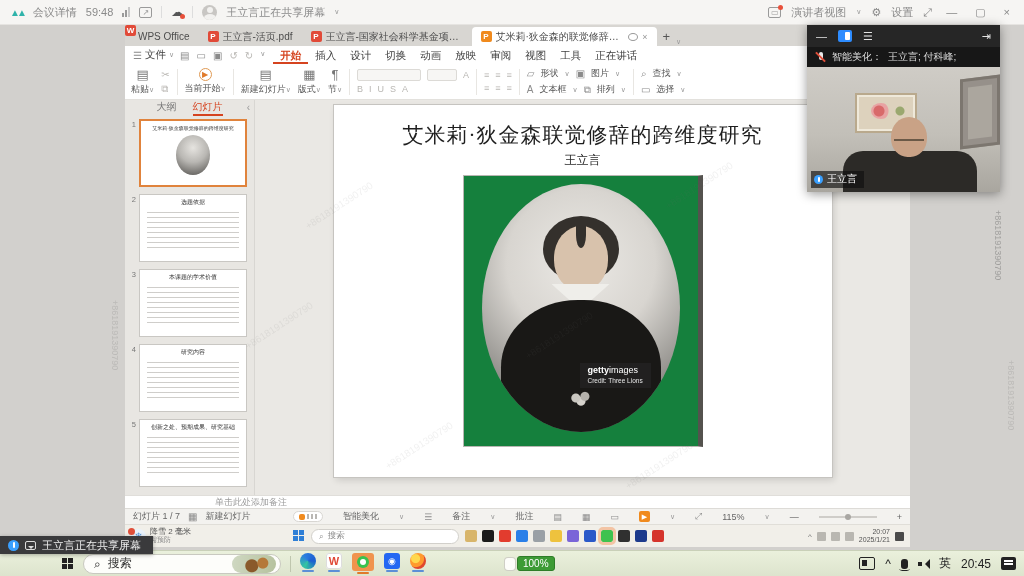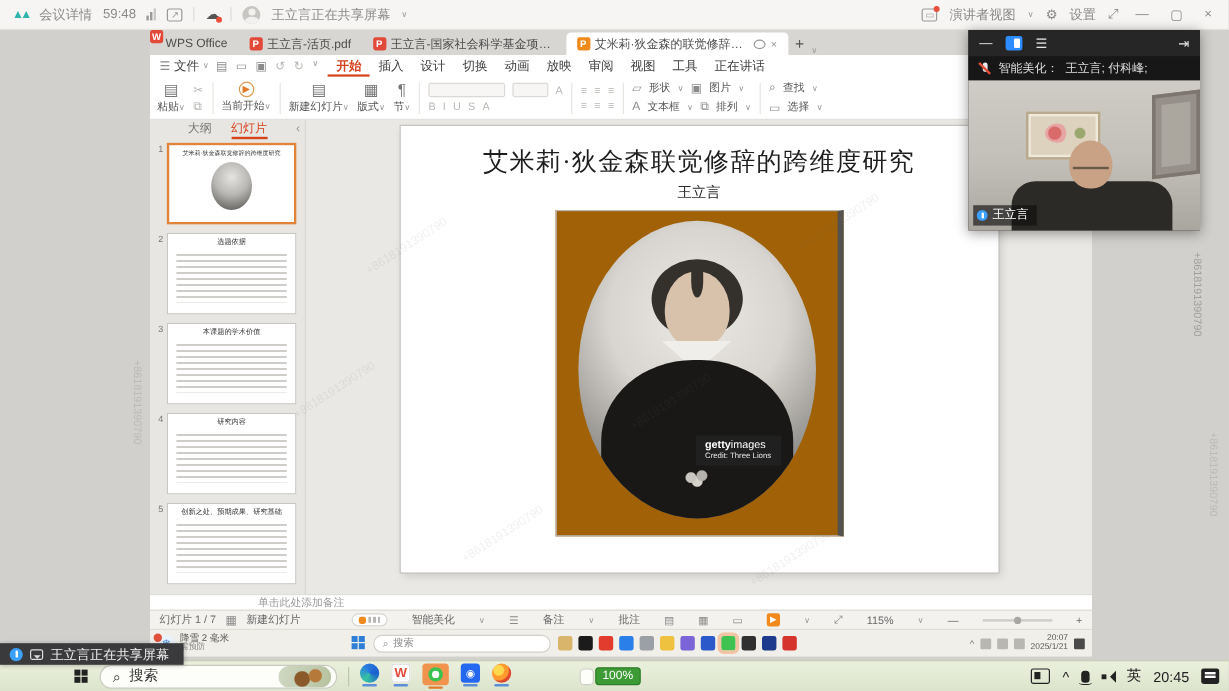--- a/index.html
+++ b/index.html
@@ -86,21 +86,21 @@
     background:repeating-linear-gradient(#fff 0 2px, #c3c1bd 2px 3px, #fff 3px 5px); opacity:.8; }
   .tplus { text-align:center; font-size:13px; color:#666; height:16px; line-height:14px; }
 
   
   .canvas { flex:1; position:relative; }
   .slide { position:absolute; left:50%; transform:translateX(-50%); top:5px; width:498px; height:372px;
     background:#fff; box-shadow:0 0 0 1px #c6c4c0, 2px 3px 7px rgba(0,0,0,.14); }
   .stitle { margin-top:16px; text-align:center; font-family:"Liberation Serif", serif; font-size:21px; color:#1e1e1e; letter-spacing:1px; }
   .ssub { margin-top:3px; text-align:center; font-family:"Liberation Serif", serif; font-size:12px; color:#2a2a2a; }
   .photo { position:absolute; left:50%; transform:translateX(-50%); top:70px; width:240px; height:272px;
-    background:#a16207; border:1px solid #b8b6b2; border-right:5px solid #54524e; }
+    background:#15803d; border:1px solid #b8b6b2; border-right:5px solid #54524e; }
   .oval { position:absolute; left:50%; top:8px; transform:translateX(-50%); width:198px; height:248px; border-radius:50%;
     background:radial-gradient(circle at 50% 32%, #ebe9e5 0%, #d8d5d0 38%, #908e8a 72%, #57554f 100%); overflow:hidden; }
   .hair { position:absolute; left:50%; top:32px; transform:translateX(-50%); width:76px; height:66px; border-radius:50%; background:#34302c; }
   .face { position:absolute; left:50%; top:42px; transform:translateX(-50%); width:54px; height:64px;
     border-radius:50% 50% 46% 46%; background:#d8c2ac; }
   .face::before { content:""; position:absolute; left:50%; top:-4px; transform:translateX(-50%); width:10px; height:26px; background:#34302c; border-radius:0 0 50% 50%; }
   .collar { position:absolute; left:50%; top:100px; transform:translateX(-50%); width:58px; height:26px;
     background:#efeeea; clip-path:polygon(0 0, 100% 0, 50% 100%); }
   .dress { position:absolute; left:50%; top:116px; transform:translateX(-50%); width:160px; height:140px;
     background:#191816; border-radius:48% 48% 0 0; }
@@ -208,21 +208,21 @@
   .rapps { display:flex; align-items:flex-start; gap:10px; }
   .rapp { display:flex; flex-direction:column; align-items:center; gap:1px; }
   .rapp .under { width:12px; height:2px; background:#5c8fd6; border-radius:1px; }
   .icoedge { width:16px; height:16px; border-radius:50%; background:conic-gradient(from 210deg, #35c6a0, #2b7de0, #1b5fd0, #35c6a0); }
   .icowps { width:16px; height:16px; border-radius:3px; background:#fff; color:#e14a38; font-weight:bold; font-size:11px; line-height:16px; text-align:center; box-shadow:0 0 0 1px #ddd inset; }
   .icomeet { width:22px; height:18px; border-radius:3px; background:#f0944d; display:flex; align-items:center; justify-content:center; }
   .icomeet i { width:12px; height:12px; border-radius:50%; background:#39c24f; position:relative; }
   .icomeet i::before { content:""; position:absolute; left:3px; top:3px; width:6px; height:6px; background:#fff; border-radius:50%; }
   .icotm { width:16px; height:16px; border-radius:3px; background:#2468f2; color:#fff; font-size:9px; line-height:16px; text-align:center; }
   .icoff { width:16px; height:16px; border-radius:50%; background:radial-gradient(circle at 35% 35%, #ffd84d 0 4px, #ff9a2e 5px 8px, #e0482e 9px 12px, #7a3aa8 13px); }
-  .rbattery { position:absolute; left:484px; display:flex; align-items:center; gap:2px; }
+  .rbattery { position:absolute; left:505px; display:flex; align-items:center; gap:2px; }
   .plug { width:10px; height:12px; background:#fdfdfa; border-radius:3px; position:relative; box-shadow:0 0 0 1px #cfcfc6; }
   .battpill { background:#3d9b35; color:#fff; font-size:10px; padding:1px 5px; border-radius:3px; border:1px solid #2e7d28; }
   .rtray { margin-left:auto; display:flex; align-items:center; gap:10px; color:#222; font-size:12px; }
   .newsico { width:16px; height:13px; border:1.5px solid #222; border-radius:2px; position:relative; }
   .newsico::before { content:""; position:absolute; left:2px; top:2px; width:5px; height:6px; background:#222; }
   .rmic { width:7px; height:10px; background:#222; border-radius:3px; position:relative; }
   .rmic::after { content:""; position:absolute; left:-2px; bottom:-2px; width:11px; height:3px; border-bottom:1.5px solid #222; border-radius:50%; }
   .rspk { width:11px; height:10px; position:relative; }
   .rspk::before { content:""; position:absolute; left:0; top:3px; width:4px; height:4px; background:#222; }
   .rspk::after { content:""; position:absolute; left:2px; top:0; border:5px solid transparent; border-right-color:#222; }

